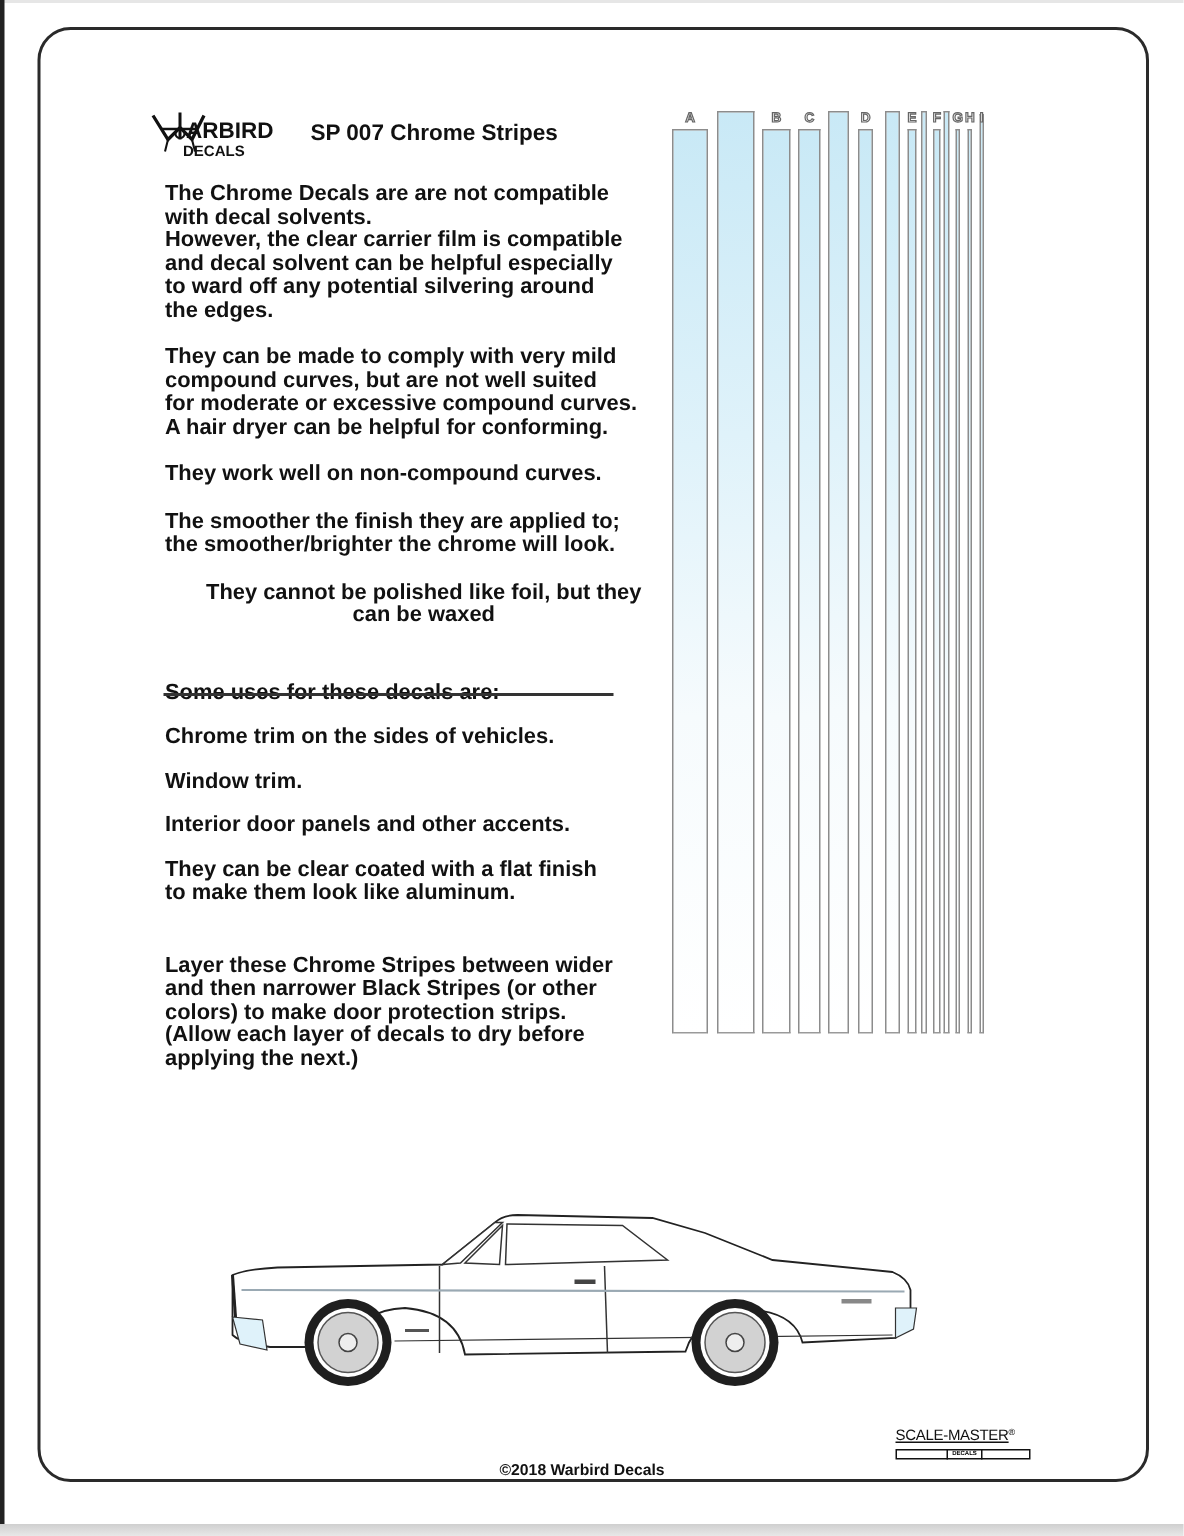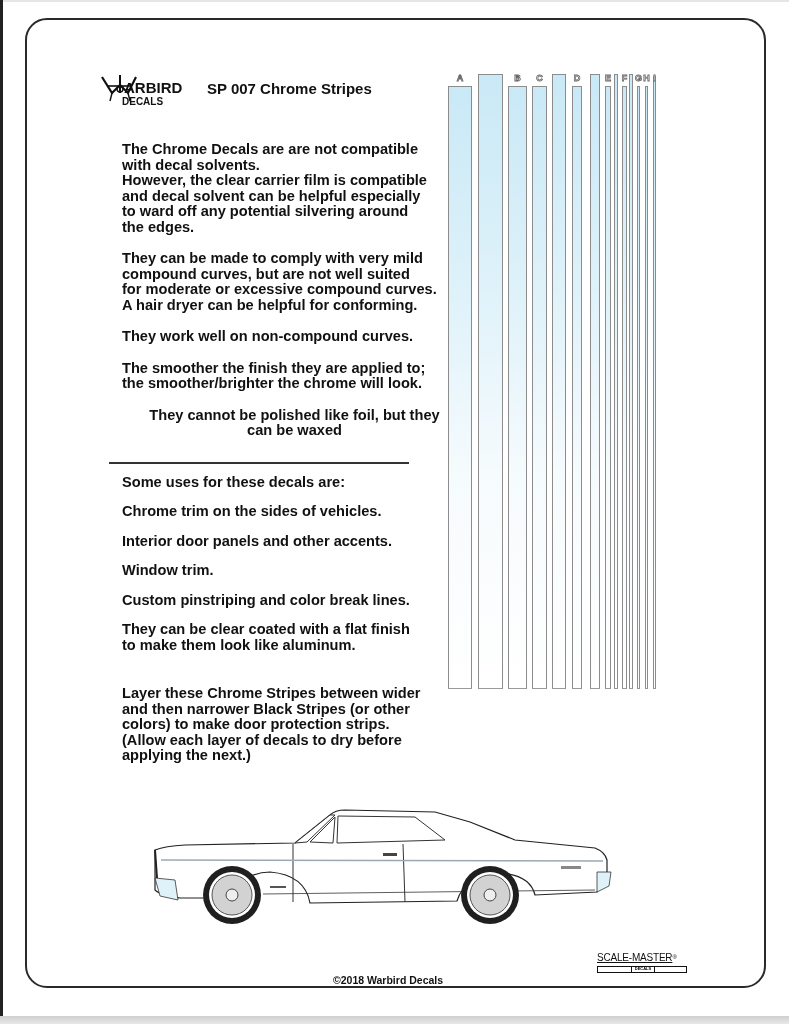--- a/index.html
+++ b/index.html
@@ -15,21 +15,21 @@
     position: absolute; left: 25px; top: 18px; width: 741px; height: 970px;
     border: 2px solid #2a2a2a; border-radius: 22px; box-sizing: border-box;
   }
   .header { position: absolute; left: 100px; top: 70px; height: 40px; display: flex; align-items: center; }
   .logo { position: relative; width: 96px; height: 38px; }
   .logo svg { position: absolute; left: 0; top: 0; }
   .logo-text { position: absolute; left: 24px; top: 8px; font-weight: bold; font-size: 15px; color: #111; letter-spacing: 0px; }
   .logo-sub { position: absolute; left: 22px; top: 25px; font-weight: bold; font-size: 10px; color: #111; }
   .title { position: absolute; left: 207px; top: 80px; font-weight: bold; font-size: 15px; color: #111; }
 
-  .textcol { position: absolute; left: 122px; top: 122px; width: 345px; margin-top: 20px; }
+  .textcol { position: absolute; left: 110px; top: 122px; width: 345px; }
   .para {
     font-weight: bold; font-size: 14.6px; line-height: 15.5px; color: #111;
     white-space: pre-line; margin: 0 0 16px 0;
   }
   .rule { position: absolute; left: 109px; top: 462px; width: 300px; height: 2px; background: #333; }
 
   .stripes { position: absolute; left: 0; top: 0; }
   .stripe {
     position: absolute; box-sizing: border-box;
     border-left: 1.5px solid #8c8c8c; border-right: 1.5px solid #8c8c8c; border-top: 1.5px solid #8c8c8c; border-bottom: 1.5px solid #9a9a9a;
@@ -84,23 +84,22 @@
 compound curves, but are not well suited
 for moderate or excessive compound curves.
 A hair dryer can be helpful for conforming.</p>
   <p class="para">They work well on non-compound curves.</p>
   <p class="para">The smoother the finish they are applied to;
 the smoother/brighter the chrome will look.</p>
   <p class="para" style="margin-bottom:36px;text-align:center;">They cannot be polished like foil, but they
 can be waxed</p>
   <p class="para" style="margin-bottom:14px;">Some uses for these decals are:</p>
   <p class="para" style="margin-bottom:14px;">Chrome trim on the sides of vehicles.</p>
+  <p class="para" style="margin-bottom:14px;">Window trim.</p>
   <p class="para" style="margin-bottom:14px;">Interior door panels and other accents.</p>
-  <p class="para" style="margin-bottom:14px;">Window trim.</p>
-  <p class="para" style="margin-bottom:14px;">Custom pinstriping and color break lines.</p>
   <p class="para" style="margin-bottom:33px;">They can be clear coated with a flat finish
 to make them look like aluminum.</p>
   <p class="para">Layer these Chrome Stripes between wider
 and then narrower Black Stripes (or other
 colors) to make door protection strips.
 (Allow each layer of decals to dry before
 applying the next.)</p>
 </div>
 <div class="rule"></div>
 

